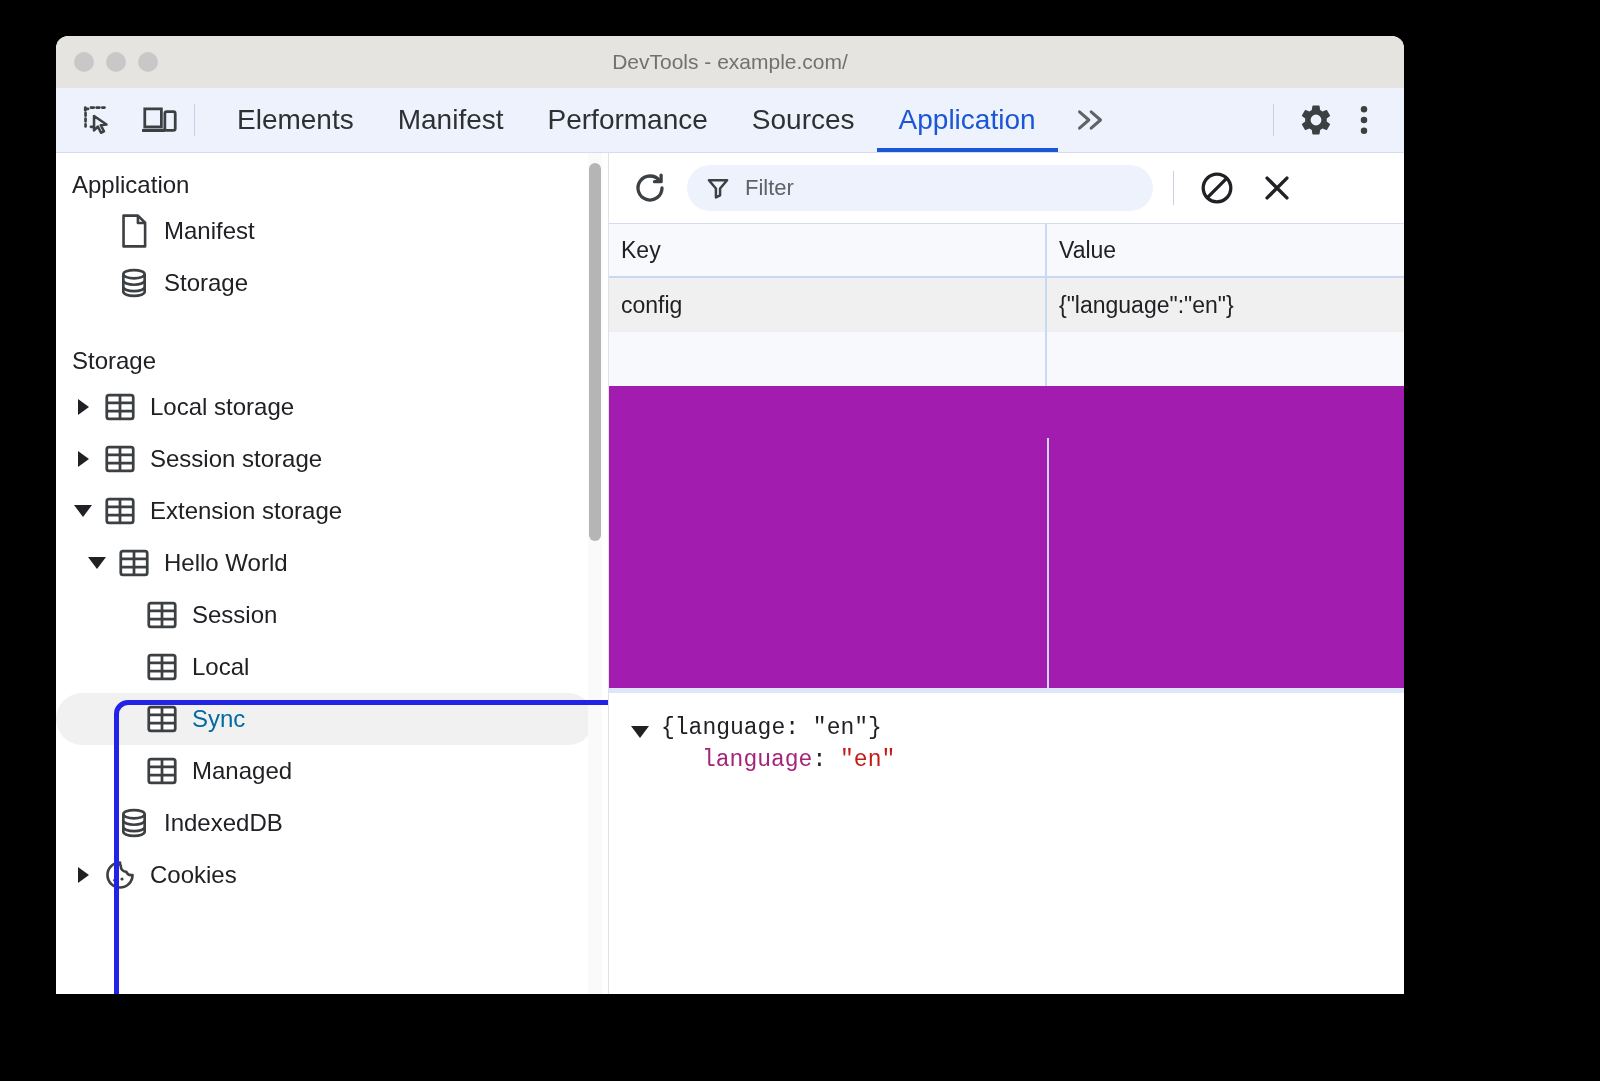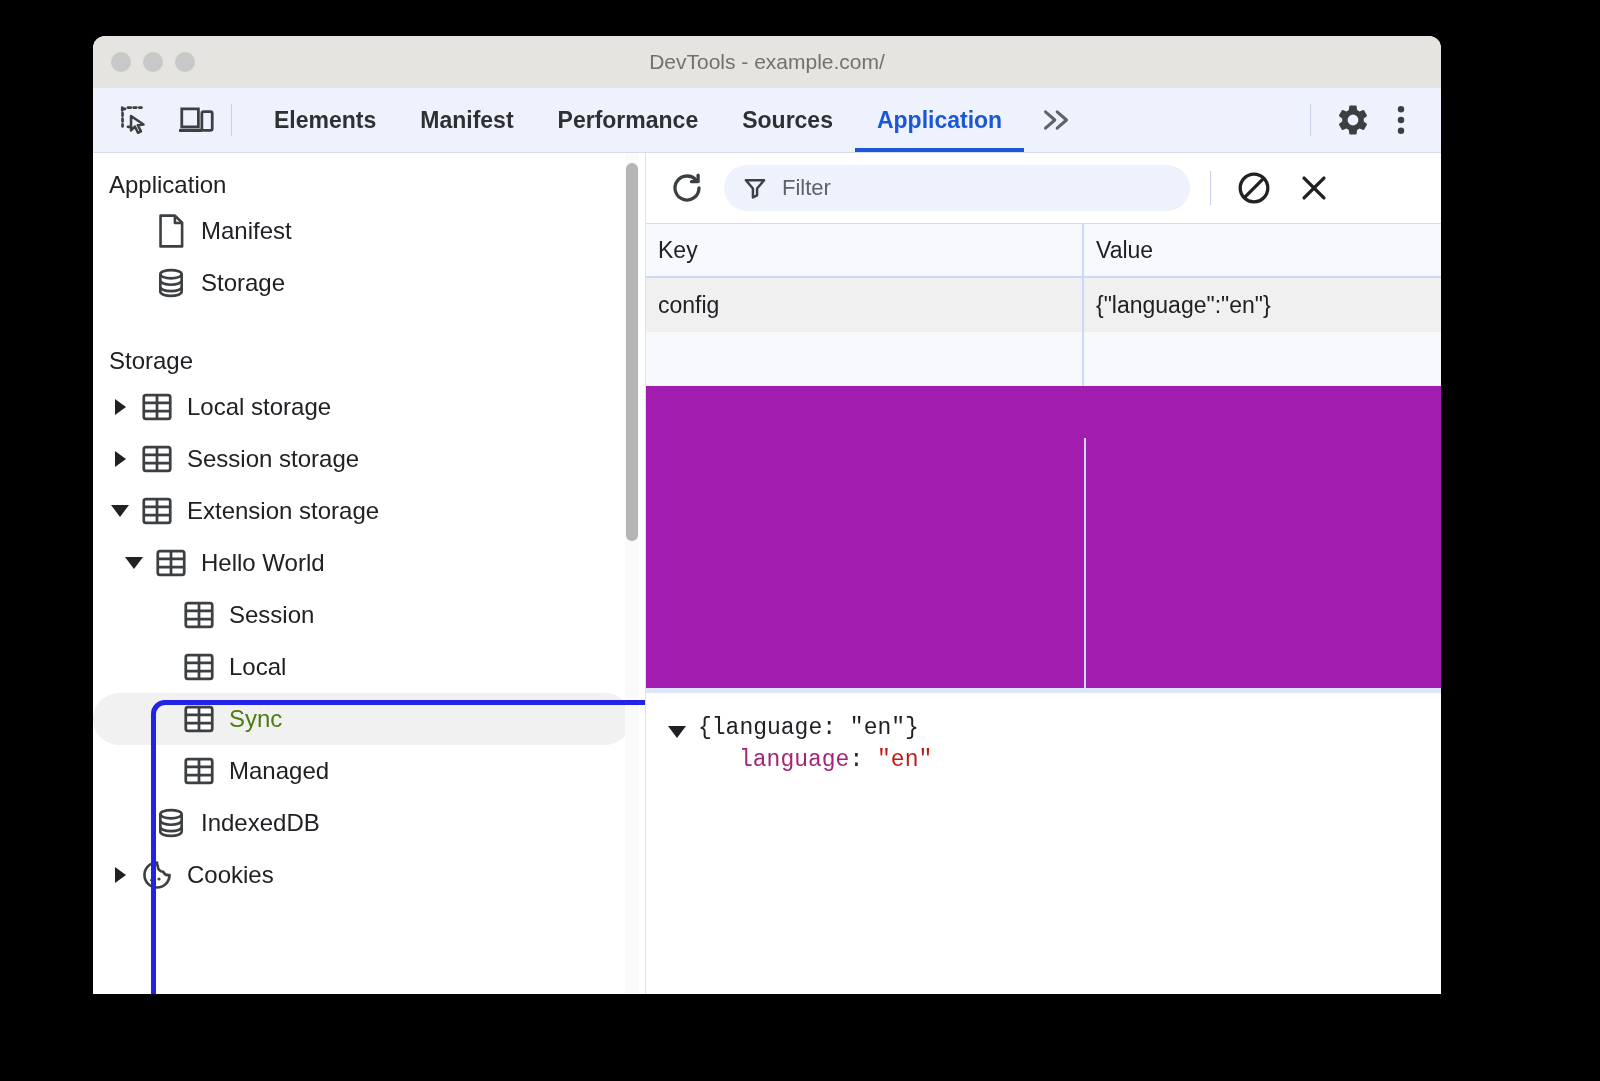--- a/index.html
+++ b/index.html
@@ -23,21 +23,20 @@
   
   .window {
     position: absolute;
     left: 56px;
     top: 36px;
     width: 1348px;
     height: 958px;
     background: #ffffff;
     border-radius: 12px 12px 0 0;
     overflow: hidden;
-    margin-left: 37px;
   }
 
   
   .titlebar {
     position: relative;
     height: 52px;
     background: #e6e4e1;
     border-radius: 12px 12px 0 0;
     display: flex;
     align-items: center;
@@ -95,25 +94,24 @@
   .tabs {
     display: flex;
     align-items: stretch;
     height: 100%;
     margin-left: 6px;
   }
   .tab {
     display: flex;
     align-items: center;
     padding: 0 22px;
-    font-size: 23px;
+    font-size: 28px;
     color: #2f3033;
     cursor: pointer;
     position: relative;
-    font-weight: bold;
   }
   .tab.active {
     color: #1a56d6;
   }
   .tab.active::after {
     content: "";
     position: absolute;
     left: 0; right: 0; bottom: 0;
     height: 4px;
     background: #1a56d6;
@@ -163,21 +161,21 @@
     align-items: center;
     height: 52px;
     cursor: pointer;
     border-radius: 26px;
     margin-right: 14px;
     padding-left: 0;
   }
   .tree-item.selected {
     background: #f1f1f1;
   }
-  .tree-item.selected .tree-label { color: #4d7c0f; }
+  .tree-item.selected .tree-label { color: #0369a1; }
   .arrow {
     width: 34px;
     min-width: 34px;
     display: flex;
     align-items: center;
     justify-content: center;
   }
   .arrow.empty { visibility: hidden; }
   .tri {
     width: 0; height: 0;

